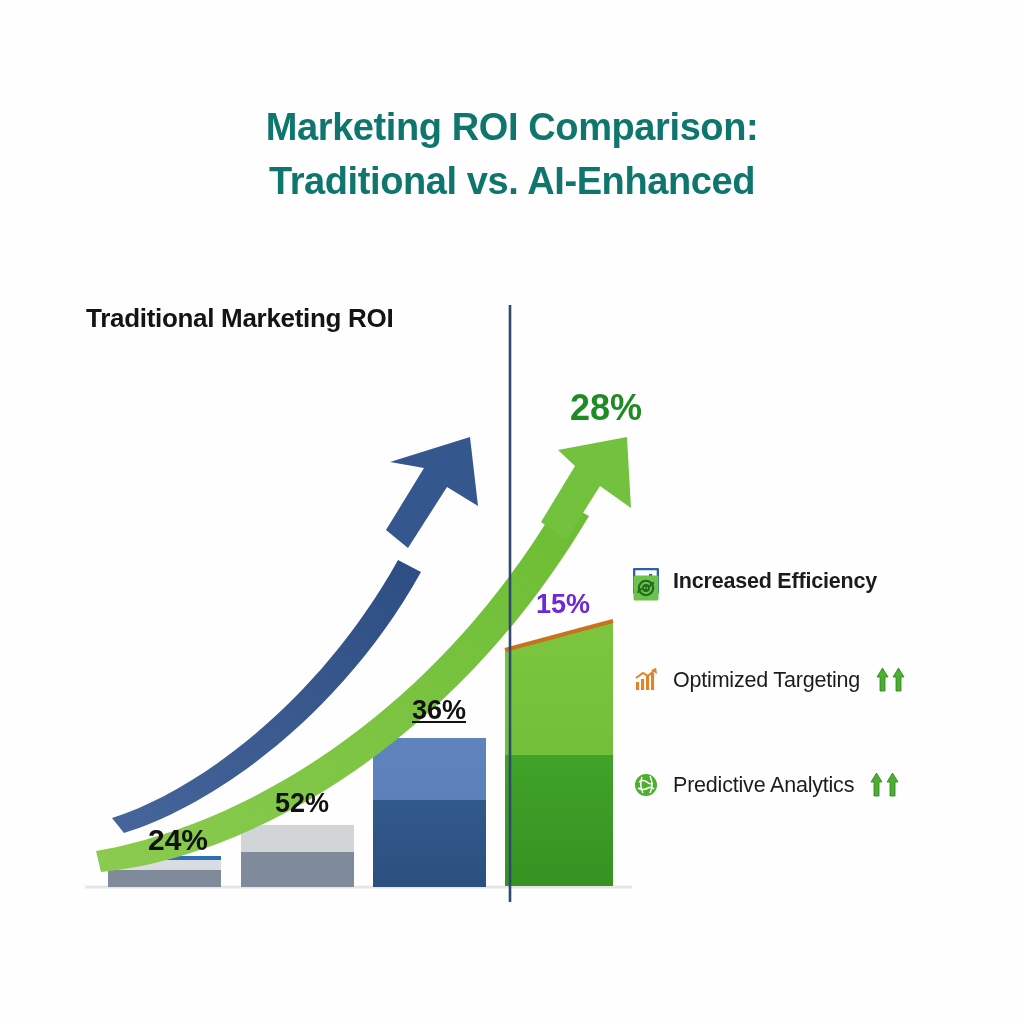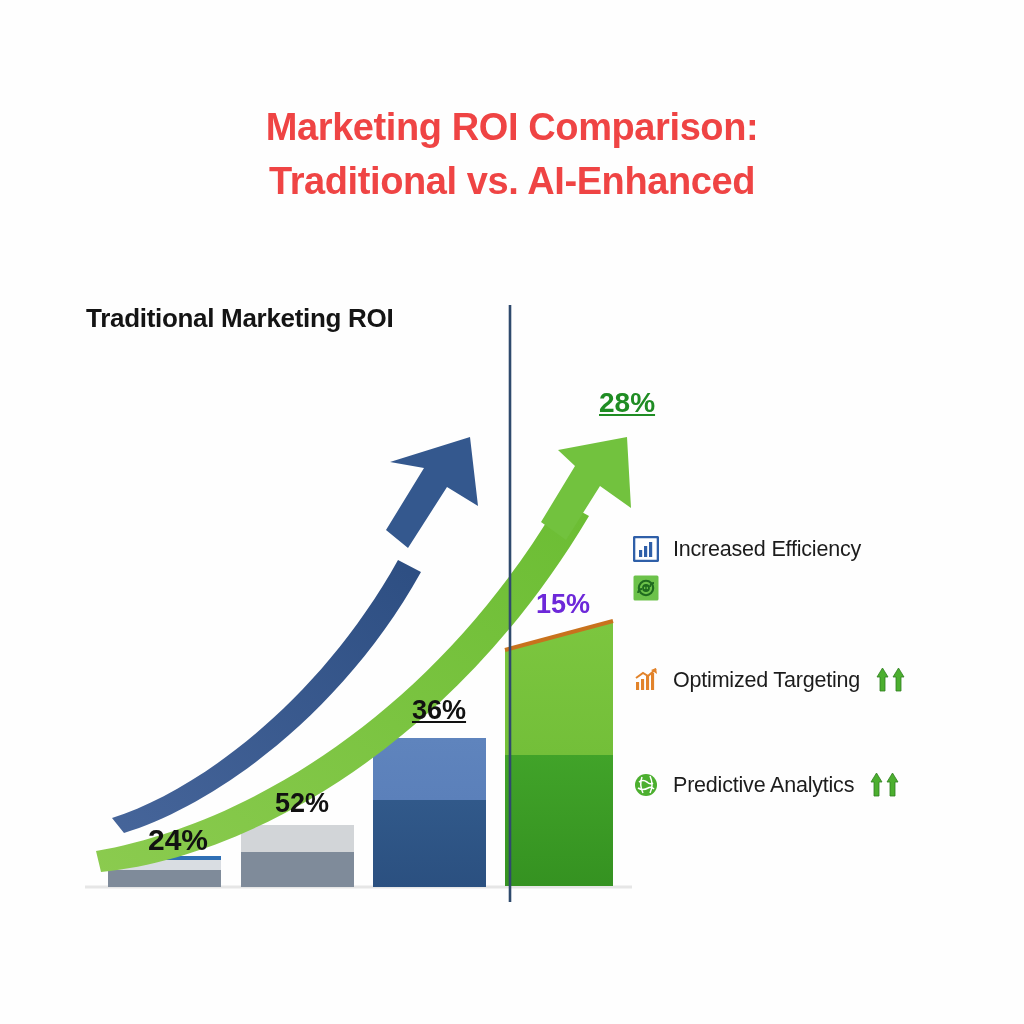--- a/index.html
+++ b/index.html
@@ -19,21 +19,21 @@
   }
   
   .title {
     position: absolute;
     left: 0;
     top: 100px;
     width: 1024px;
     text-align: center;
     font-size: 38px;
     font-weight: bold;
-    color: #ef4444;
+    color: #0f766e;
     letter-spacing: -0.4px;
     line-height: 54px;
   }
   .title .line {
     display: block;
   }
   
   .col-head {
     position: absolute;
     top: 303px;
@@ -59,40 +59,40 @@
     white-space: nowrap;
   }
   .vlabel.dark  { color: #111111; }
   .vlabel.green { color: #1f8c23; }
   .vlabel.orange{ color: #6d28d9; }
 
   #lbl24 { left: 148px; top: 823px; font-size: 30px; }
   #lbl52 { left: 275px; top: 788px; font-size: 27px; }
   #lbl36 { left: 412px; top: 695px; font-size: 27px; text-decoration: underline; }
   #lbl15 { left: 536px; top: 589px; font-size: 27px; }
-  #lbl28 { left: 599px; top: 387px; font-size: 28px; text-decoration: underline; }
+  #lbl28 { left: 570px; top: 387px; font-size: 36px; }
 
   
   .legend {
     position: absolute;
     left: 633px;
   }
   .legend-row {
     position: absolute;
     display: flex;
     align-items: center;
     white-space: nowrap;
   }
   .legend-row .lbl {
     font-size: 21.5px;
     color: #1c1c1c;
     margin-left: 14px;
     letter-spacing: -0.2px;
   }
-  #lg0 { top: 536px; }
+  #lg0 { top: 568px; font-weight: bold; }
   #lg1 { top: 575px; }
   #lg2 { top: 667px; }
   #lg3 { top: 744px; margin-top: 28px; }
 
   .ic { width: 26px; height: 26px; display: block; flex: 0 0 auto; }
   .arrows { margin-left: 16px; display: flex; gap: 3px; }
 </style>
 </head>
 <body>
 

